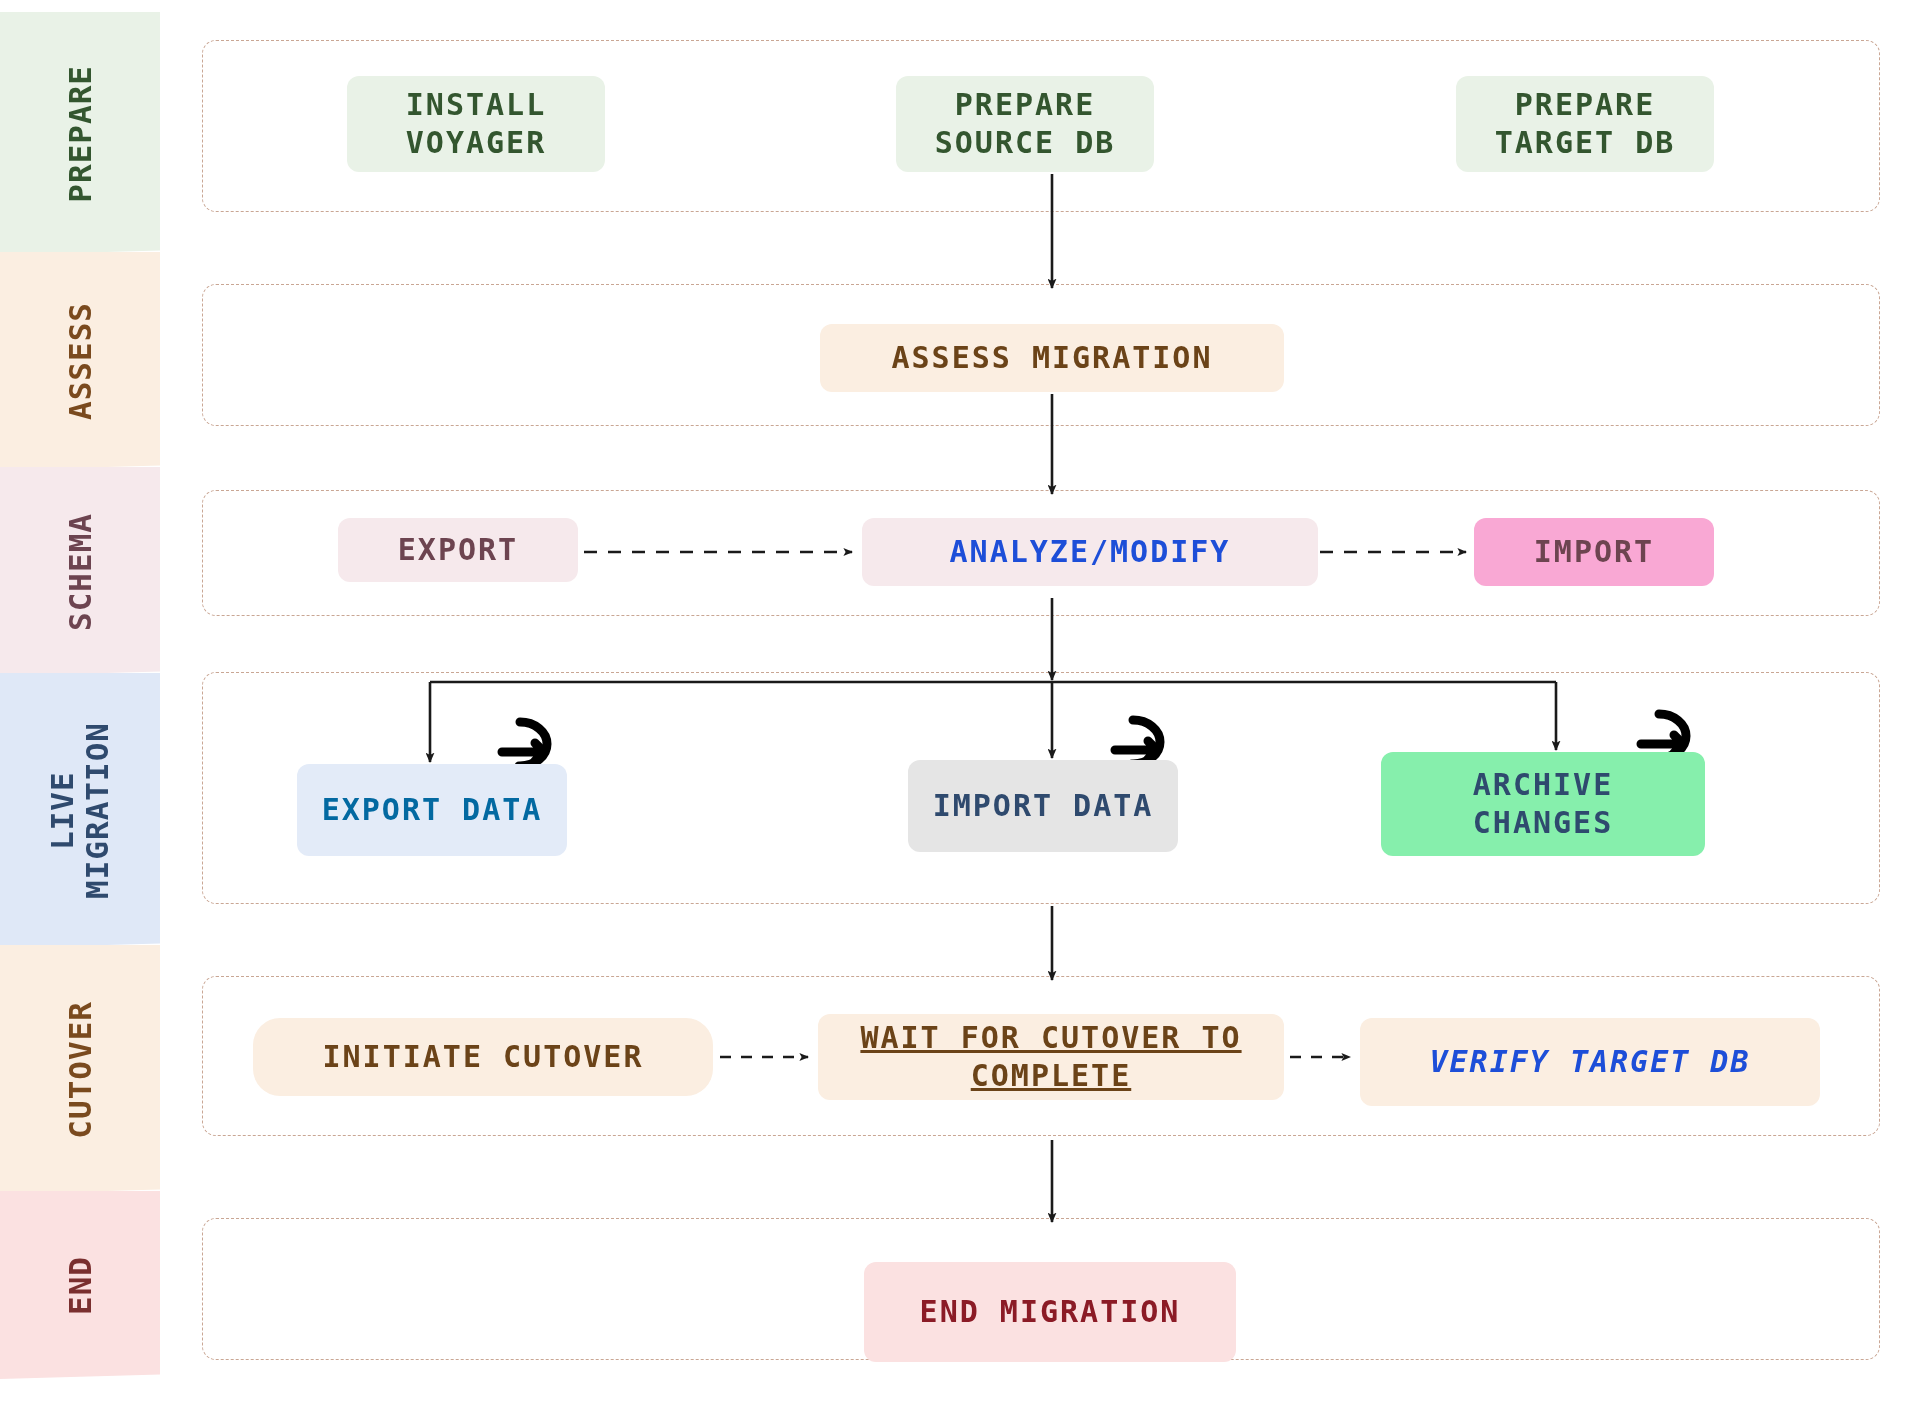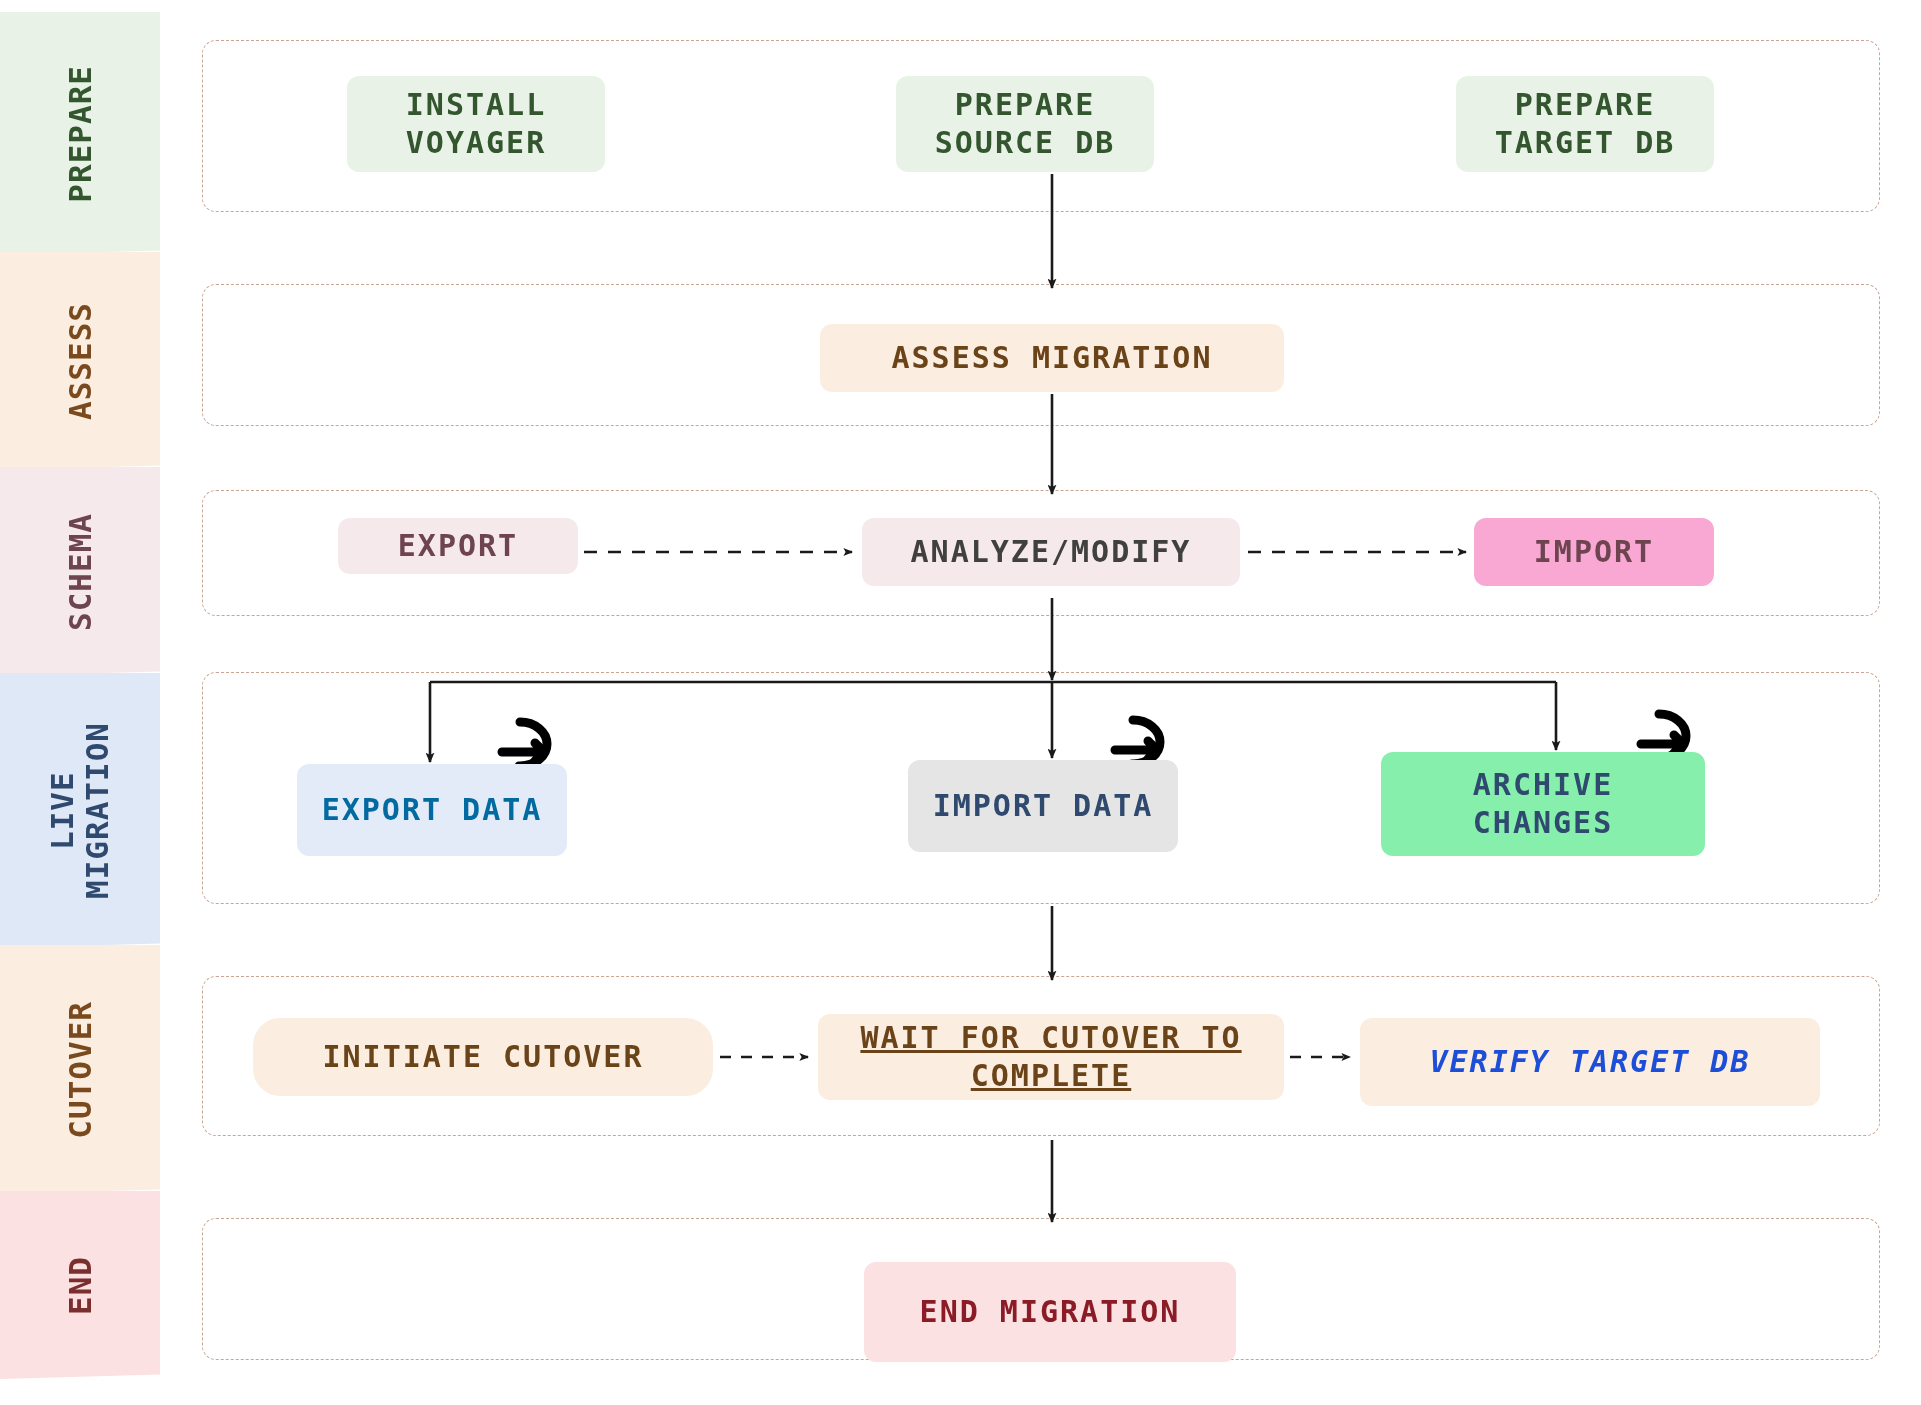--- a/index.html
+++ b/index.html
@@ -171,23 +171,23 @@
 VOYAGER</div>
 
   <div class="node" style="left:896px;top:76px;width:258px;height:96px;background:#e9f2e7;color:#33562f;">PREPARE
 SOURCE DB</div>
 
   <div class="node" style="left:1456px;top:76px;width:258px;height:96px;background:#e9f2e7;color:#33562f;">PREPARE
 TARGET DB</div>
 
   <div class="node" style="left:820px;top:324px;width:464px;height:68px;background:#fbeee1;color:#6b4318;">ASSESS MIGRATION</div>
 
-  <div class="node" style="left:338px;top:518px;width:240px;height:56px;background:#f6e9ec;color:#6d4450;">EXPORT</div>
-
-  <div class="node" style="left:862px;top:518px;width:378px;height:68px;background:#f6e9ec;color:#404040;">ANALYZE/MODIFY</div>
+  <div class="node" style="left:338px;top:518px;width:240px;height:64px;background:#f6e9ec;color:#6d4450;">EXPORT</div>
+
+  <div class="node" style="left:862px;top:518px;width:456px;height:68px;background:#f6e9ec;color:#1d4ed8;">ANALYZE/MODIFY</div>
 
   <div class="node" style="left:1474px;top:518px;width:240px;height:68px;background:#f9a8d4;color:#6d4450;">IMPORT</div>
 
   <div class="node" style="left:297px;top:764px;width:270px;height:92px;background:#e3ebf8;color:#0369a1;">EXPORT DATA</div>
 
   <div class="node" style="left:908px;top:760px;width:270px;height:92px;background:#e5e5e5;color:#2f4a6e;">IMPORT DATA</div>
 
   <div class="node" style="left:1381px;top:752px;width:324px;height:104px;background:#86efac;color:#2f4a6e;">ARCHIVE
 CHANGES</div>
 

